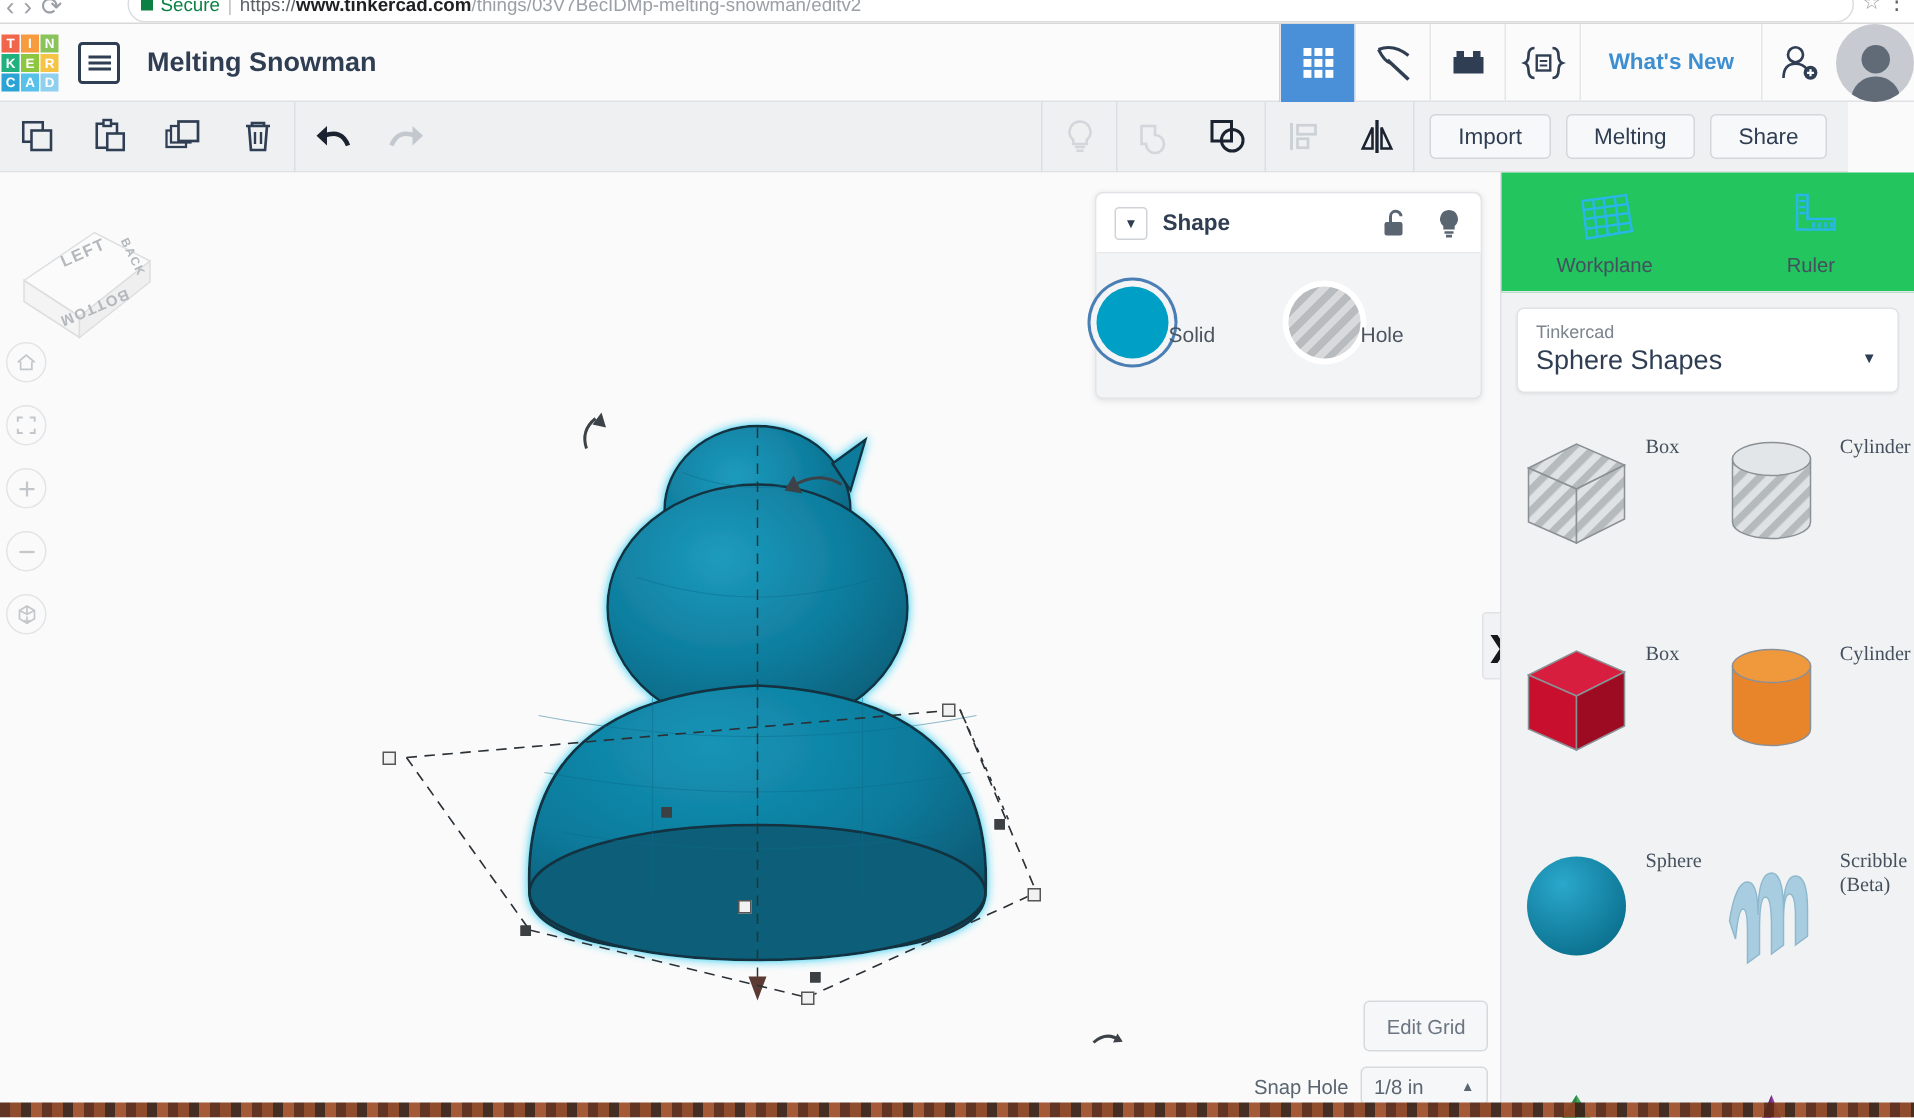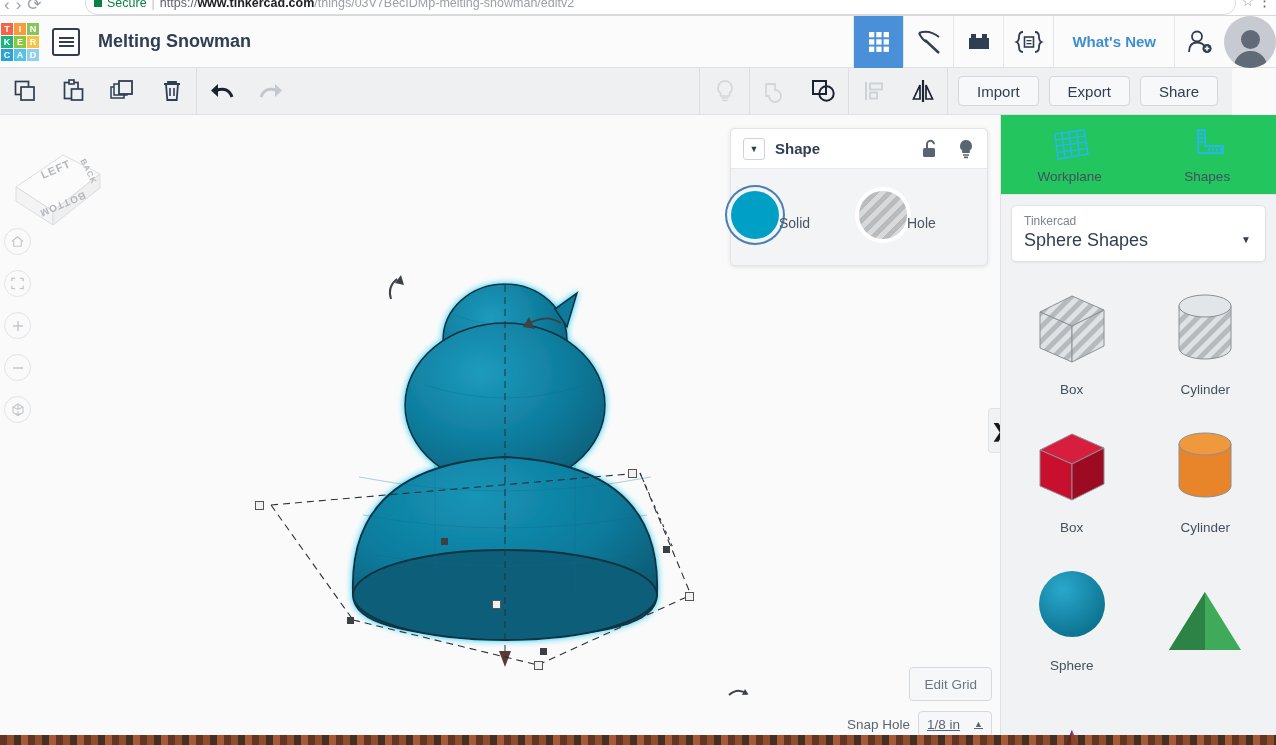--- a/index.html
+++ b/index.html
@@ -121,23 +121,23 @@
   
   .grid-ctl { position: absolute; right: 8px; bottom: 8px; text-align: right; }
   .edit-grid {
     display: inline-flex; align-items: center; justify-content: center;
     height: 26px; padding: 16px 14px; border: 1px solid #d7dadd; border-radius: 4px;
     background: #f6f7f8; color: #6b7682; font-size: 13.5px;
   }
   .snaprow { display: flex; align-items: center; justify-content: flex-end; margin-top: 10px; }
   .snap-label { color: #5a6572; font-size: 13.5px; margin-right: 8px; }
   .snap-select {
-    display: flex; align-items: center; gap: 14px; height: 26px; padding: 0 8px;
+    display: flex; align-items: center; gap: 25px; height: 26px; padding: 0 8px;
     border: 1px solid #d7dadd; border-radius: 4px; background: #f6f7f8;
-    color: #5a6572; font-size: 13.5px; text-decoration: underline;
+    color: #5a6572; font-size: 13.5px;
   }
 
   
   .shape-panel {
     position: absolute; left: 730px; top: 128px; width: 258px;
     background: #f3f4f5; border: 1px solid #e2e4e7; border-radius: 5px;
     box-shadow: 0 1px 4px rgba(0,0,0,.10);
   }
   .sp-head {
     height: 40px; background: #fff; border-bottom: 1px solid #e6e8ea;
@@ -172,22 +172,22 @@
   .sb-select {
     background: #fff; border: 1px solid #e0e2e5; border-radius: 5px;
     padding: 8px 12px 10px; position: relative;
     box-shadow: 0 1px 2px rgba(0,0,0,.05);
   }
   .sb-select .lbl { font-size: 12px; color: #7b858f; }
   .sb-select .val { font-size: 18px; color: #2f3e53; margin-top: 2px; }
   .sb-select .car { position: absolute; right: 14px; top: 50%; color: #2f3e53; font-size: 10px; }
   .sb-grid { display: grid; grid-template-columns: 1fr 1fr; padding: 4px 4px 0; }
   .sb-item {
-    display: flex; flex-direction: column; align-items: center; justify-content: flex-start;
-    height: 138px; padding-top: 6px;
+    display: flex; flex-direction: row; align-items: flex-start; justify-content: flex-start;
+    height: 138px; padding-top: 6px; font-family: Liberation Serif, serif;
   }
   .sb-item .cap { font-size: 13.5px; color: #44505e; margin-top: 8px; }
   .thumb { width: 92px; height: 92px; display: flex; align-items: center; justify-content: center; }
 
   
   .collapse-tab {
     position: absolute; left: 988px; top: 408px; width: 22px; height: 45px;
     background: #f1f2f3; border: 1px solid #e0e2e5; border-radius: 3px;
     display: flex; align-items: center; justify-content: center;
     color: #16181a; font-size: 18px; font-weight: bold;
@@ -371,21 +371,21 @@
     <div class="tb-btn">
       <svg width="28" height="26" viewBox="0 0 28 26">
         <path d="M14 2 v22" stroke="#1b2330" stroke-width="2.2"></path>
         <path d="M11 21 L11 7 L4.5 21 z" stroke="#1b2330" stroke-width="1.7" fill="none"></path>
         <path d="M17 21 L17 7 L23.5 21 z" stroke="#1b2330" stroke-width="1.7" fill="none"></path>
       </svg>
     </div>
     <div class="tb-div"></div>
 
     <div class="pill">Import</div>
-    <div class="pill">Export</div>
+    <div class="pill">Melting</div>
     <div class="pill" style="margin-right:14px;">Share</div>
   </div>
 
   <div class="canvas">
 
     <div class="viewcube">
       <svg width="100" height="110" viewBox="0 0 100 110">
         <g stroke="#dcdee0" stroke-width="1" fill="#f7f7f7">
           <path d="M8 60 L55 28 L92 47 L45 84 z" fill="#fbfbfb"></path>
           <path d="M8 60 L45 84 L45 98 L8 74 z" fill="#f4f4f4"></path>
@@ -555,21 +555,21 @@
         <span>Workplane</span>
       </div>
       <div class="sb-tool">
         <svg width="44" height="38" viewBox="0 0 44 38">
           <g stroke="#29b6e8" stroke-width="1.8" fill="none">
             <path d="M13 4 L13 27 L38 27 L38 20 L20 20 L20 4 z"></path>
             <path d="M14.4 8 h4 M14.4 12 h4 M14.4 16 h4"></path>
             <path d="M24 25.6 v-3.5 M28 25.6 v-3.5 M32 25.6 v-3.5 M36 25.6 v-3.5"></path>
           </g>
         </svg>
-        <span>Shapes</span>
+        <span>Ruler</span>
       </div>
     </div>
 
     <div class="sb-select-wrap">
       <div class="sb-select">
         <div class="lbl">Tinkercad</div>
         <div class="val">Sphere Shapes</div>
         <div class="car">▼</div>
       </div>
     </div>
@@ -668,20 +668,38 @@
               </defs>
               <circle cx="46" cy="46" r="33" fill="url(#spsolid-sphere)"></circle>
             </svg>
           </div>
           <div class="cap">Sphere</div>
         </div>
         <div class="sb-item">
           <div class="thumb">
             <svg width="92" height="92" viewBox="0 0 92 92">
               <defs>
+                <pattern id="hscribble" width="10" height="10" patternTransform="rotate(45)" patternUnits="userSpaceOnUse">
+                  <rect width="10" height="10" fill="#dfe2e4"></rect>
+                  <rect width="5" height="10" fill="#b5babd"></rect>
+                </pattern>
+                <radialGradient id="spscribble" cx="36%" cy="28%" r="80%">
+                  <stop offset="0%" stop-color="#2aa8cc"></stop>
+                  <stop offset="100%" stop-color="#0a6e8c"></stop>
+                </radialGradient>
+              </defs>
+              <path d="M18 56 q4 -26 12 -26 q7 0 7 22 q0 -28 9 -28 q8 0 8 26 q0 -24 8 -24 q8 0 8 22 l0 18 l-8 6 l0 -18 q0 -16 -4 -16 q-4 0 -4 18 l0 16 l-8 6 l0 -18 q0 -20 -4 -20 q-4 0 -4 22 l0 16 l-8 6 l0 -20 q0 -16 -3 -16 q-3 0 -5 20 z" fill="#a9cde0" stroke="#8fb8cd" stroke-width="1"></path>
+            </svg>
+          </div>
+          <div class="cap">Scribble (Beta)</div>
+        </div>
+        <div class="sb-item">
+          <div class="thumb">
+            <svg width="92" height="92" viewBox="0 0 92 92">
+              <defs>
                 <pattern id="hpyramid" width="10" height="10" patternTransform="rotate(45)" patternUnits="userSpaceOnUse">
                   <rect width="10" height="10" fill="#dfe2e4"></rect>
                   <rect width="5" height="10" fill="#b5babd"></rect>
                 </pattern>
                 <radialGradient id="sppyramid" cx="36%" cy="28%" r="80%">
                   <stop offset="0%" stop-color="#2aa8cc"></stop>
                   <stop offset="100%" stop-color="#0a6e8c"></stop>
                 </radialGradient>
               </defs>
               <path d="M46 34 L82 92 L10 92 z" fill="#3faa5a"></path>

